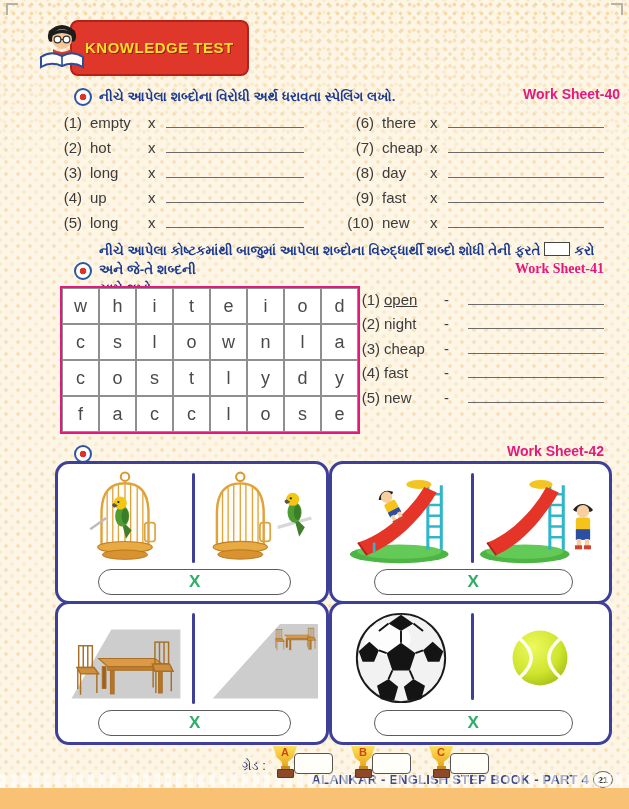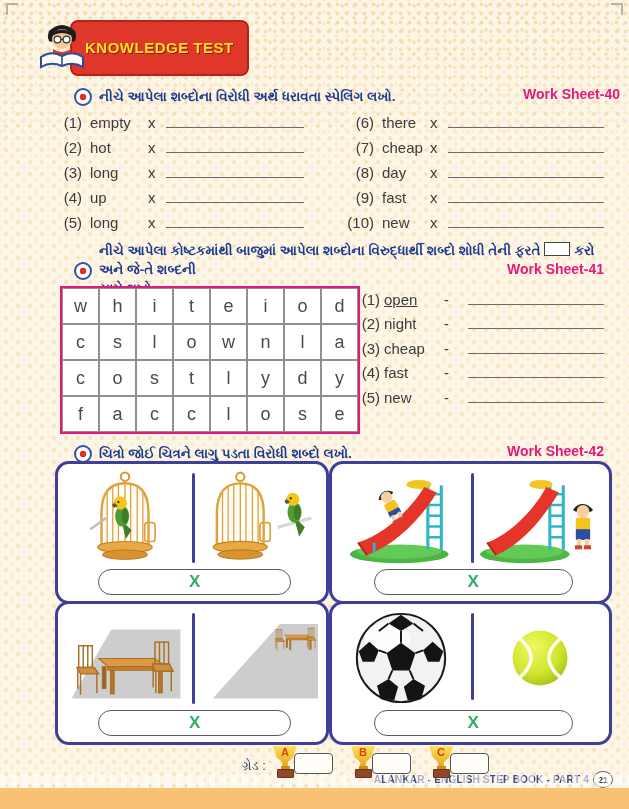--- a/index.html
+++ b/index.html
@@ -73,21 +73,21 @@
   .trophy-unit{display:flex;align-items:flex-start;}
   .trophy{width:26px;position:relative;z-index:2;}
   .cup{width:24px;height:20px;margin:0 auto;background:linear-gradient(#ffe159,#e8a81f);
     clip-path:polygon(0 0,100% 0,84% 58%,62% 80%,62% 100%,38% 100%,38% 80%,16% 58%);
     text-align:center;font-weight:bold;font-size:11px;color:#d04414;line-height:13px;}
   .t-stem{width:9px;height:3px;background:#c78e1d;margin:0 auto;}
   .t-base{width:17px;height:9px;background:#8d4a2a;margin:0 auto;border-radius:1px;border:1px solid #6d3116;box-sizing:border-box;}
   .grade-box{width:37px;height:19px;border:1.6px solid #555;border-radius:4px;background:#fffef8;
     margin-left:-4px;margin-top:7px;z-index:1;}
   .book-line{position:absolute;right:16px;top:771px;display:flex;align-items:center;gap:4px;}
-  .book-text{font-weight:bold;font-size:10px;color:#3c4a8a;letter-spacing:.2px;margin-left:12px;}
+  .book-text{font-weight:bold;font-size:13px;color:#3c4a8a;letter-spacing:.2px;margin-left:12px;}
   .page-circle{width:18px;height:15px;border:1.4px solid #6b6b6b;border-radius:50%;background:#fffdf4;
     display:flex;align-items:center;justify-content:center;font-size:9px;color:#333;font-weight:bold;}
   .bottom-strip{position:absolute;left:0;right:0;bottom:0;height:21px;background:#f9c173;}
   .dash-band{position:absolute;left:0;right:0;bottom:21px;height:14px;
     background-image:linear-gradient(90deg,#fff 6px,transparent 6px);background-size:11px 4px;
     background-repeat:repeat;opacity:.55;}
 </style>
 </head>
 <body>
 
@@ -187,21 +187,21 @@
       </div>
   </div>
 
   <div class="instr" style="top:241px;right:24px;">
     <span class="bullet"></span>
     <span class="instr-text">
       <span>નીચે આપેલા કોષ્ટકમાંથી બાજુમાં આપેલા શબ્દોના વિરુદ્ધાર્થી શબ્દો શોધી તેની ફરતે</span><span class="inline-box"></span><span>કરો અને જે-તે શબ્દની</span><br>
       <span>સામે લખો.</span>
     </span>
   </div>
-  <span class="ws-label" style="top:261px;right:25px;">Work Sheet-41</span>
+  <span class="ws-label" style="top:261px;right:25px;font-family:Liberation Serif, serif;">Work Sheet-41</span>
 
   <div class="lgrid">
     <span class="lcell">w</span>
       <span class="lcell">h</span>
       <span class="lcell">i</span>
       <span class="lcell">t</span>
       <span class="lcell">e</span>
       <span class="lcell">i</span>
       <span class="lcell">o</span>
       <span class="lcell">d</span>
@@ -259,21 +259,20 @@
     <div class="wrow" style="height:24.5px;">
         <span class="wnum" style="width:22px;margin-right:4px;">(5)</span>
         <span class="wword" style="width:60px;">new</span>
         <span class="wdash">-</span>
         <span class="fill-line"></span>
       </div>
   </div>
 
   <div class="instr" style="top:443px;right:130px;">
     <span class="bullet"></span>
-    <span class="instr-text">ચિત્રો જોઈ ચિત્રને લાગુ પડતા વિરોધી શબ્દો લખો.</span>
   </div>
   <span class="ws-label" style="top:443px;right:25px;">Work Sheet-42</span>
 
   <div class="panel" style="left:55px;top:461px;width:268px;height:137px;">
     <div class="divider"></div>
     <div class="half l">
       <svg width="104" height="94" viewBox="0 0 110 100">
         <circle cx="55" cy="6" r="4.5" fill="none" stroke="#d99b2e" stroke-width="2.2"></circle>
         <path d="M30 78 V45 Q30 13 55 13 Q80 13 80 45 V78" fill="#fffdf8" stroke="#e0a23c" stroke-width="2.6"></path>
         <path d="M36 22 V78 M42 16 V78 M48 14 V78 M55 13 V78 M61 14 V78 M68 16 V78 M74 22 V78" stroke="#e0a23c" stroke-width="1.4" fill="none"></path>

